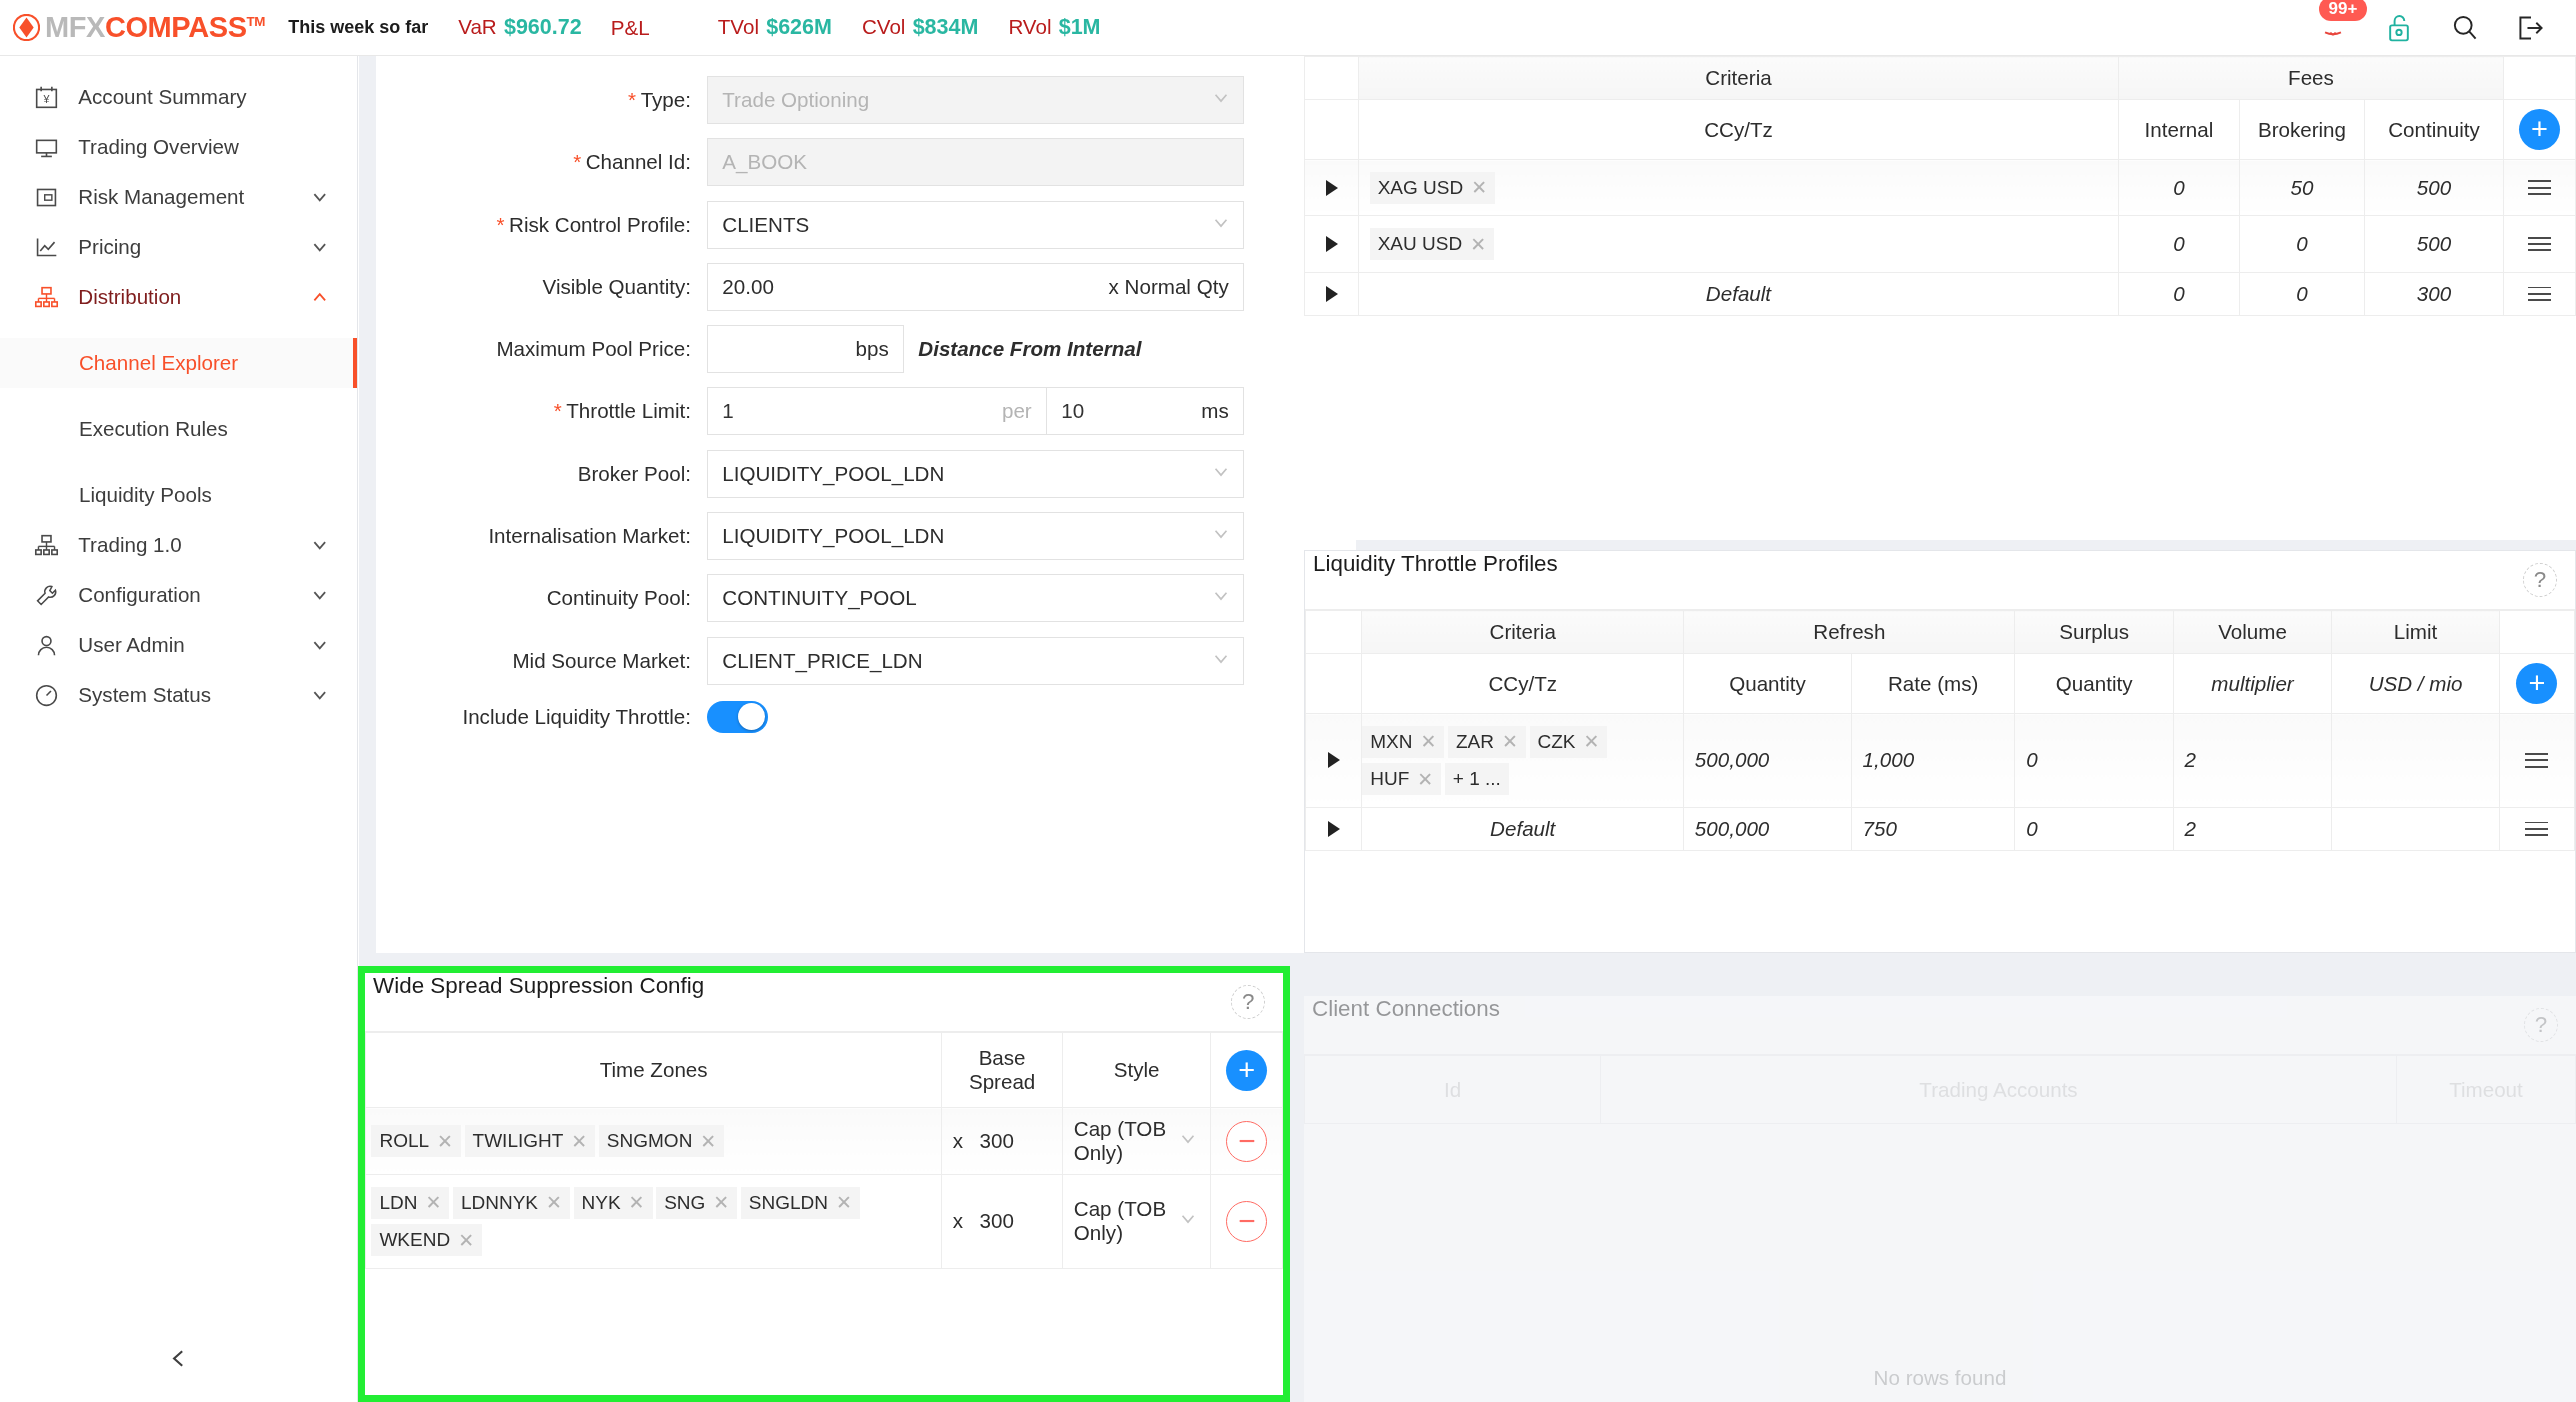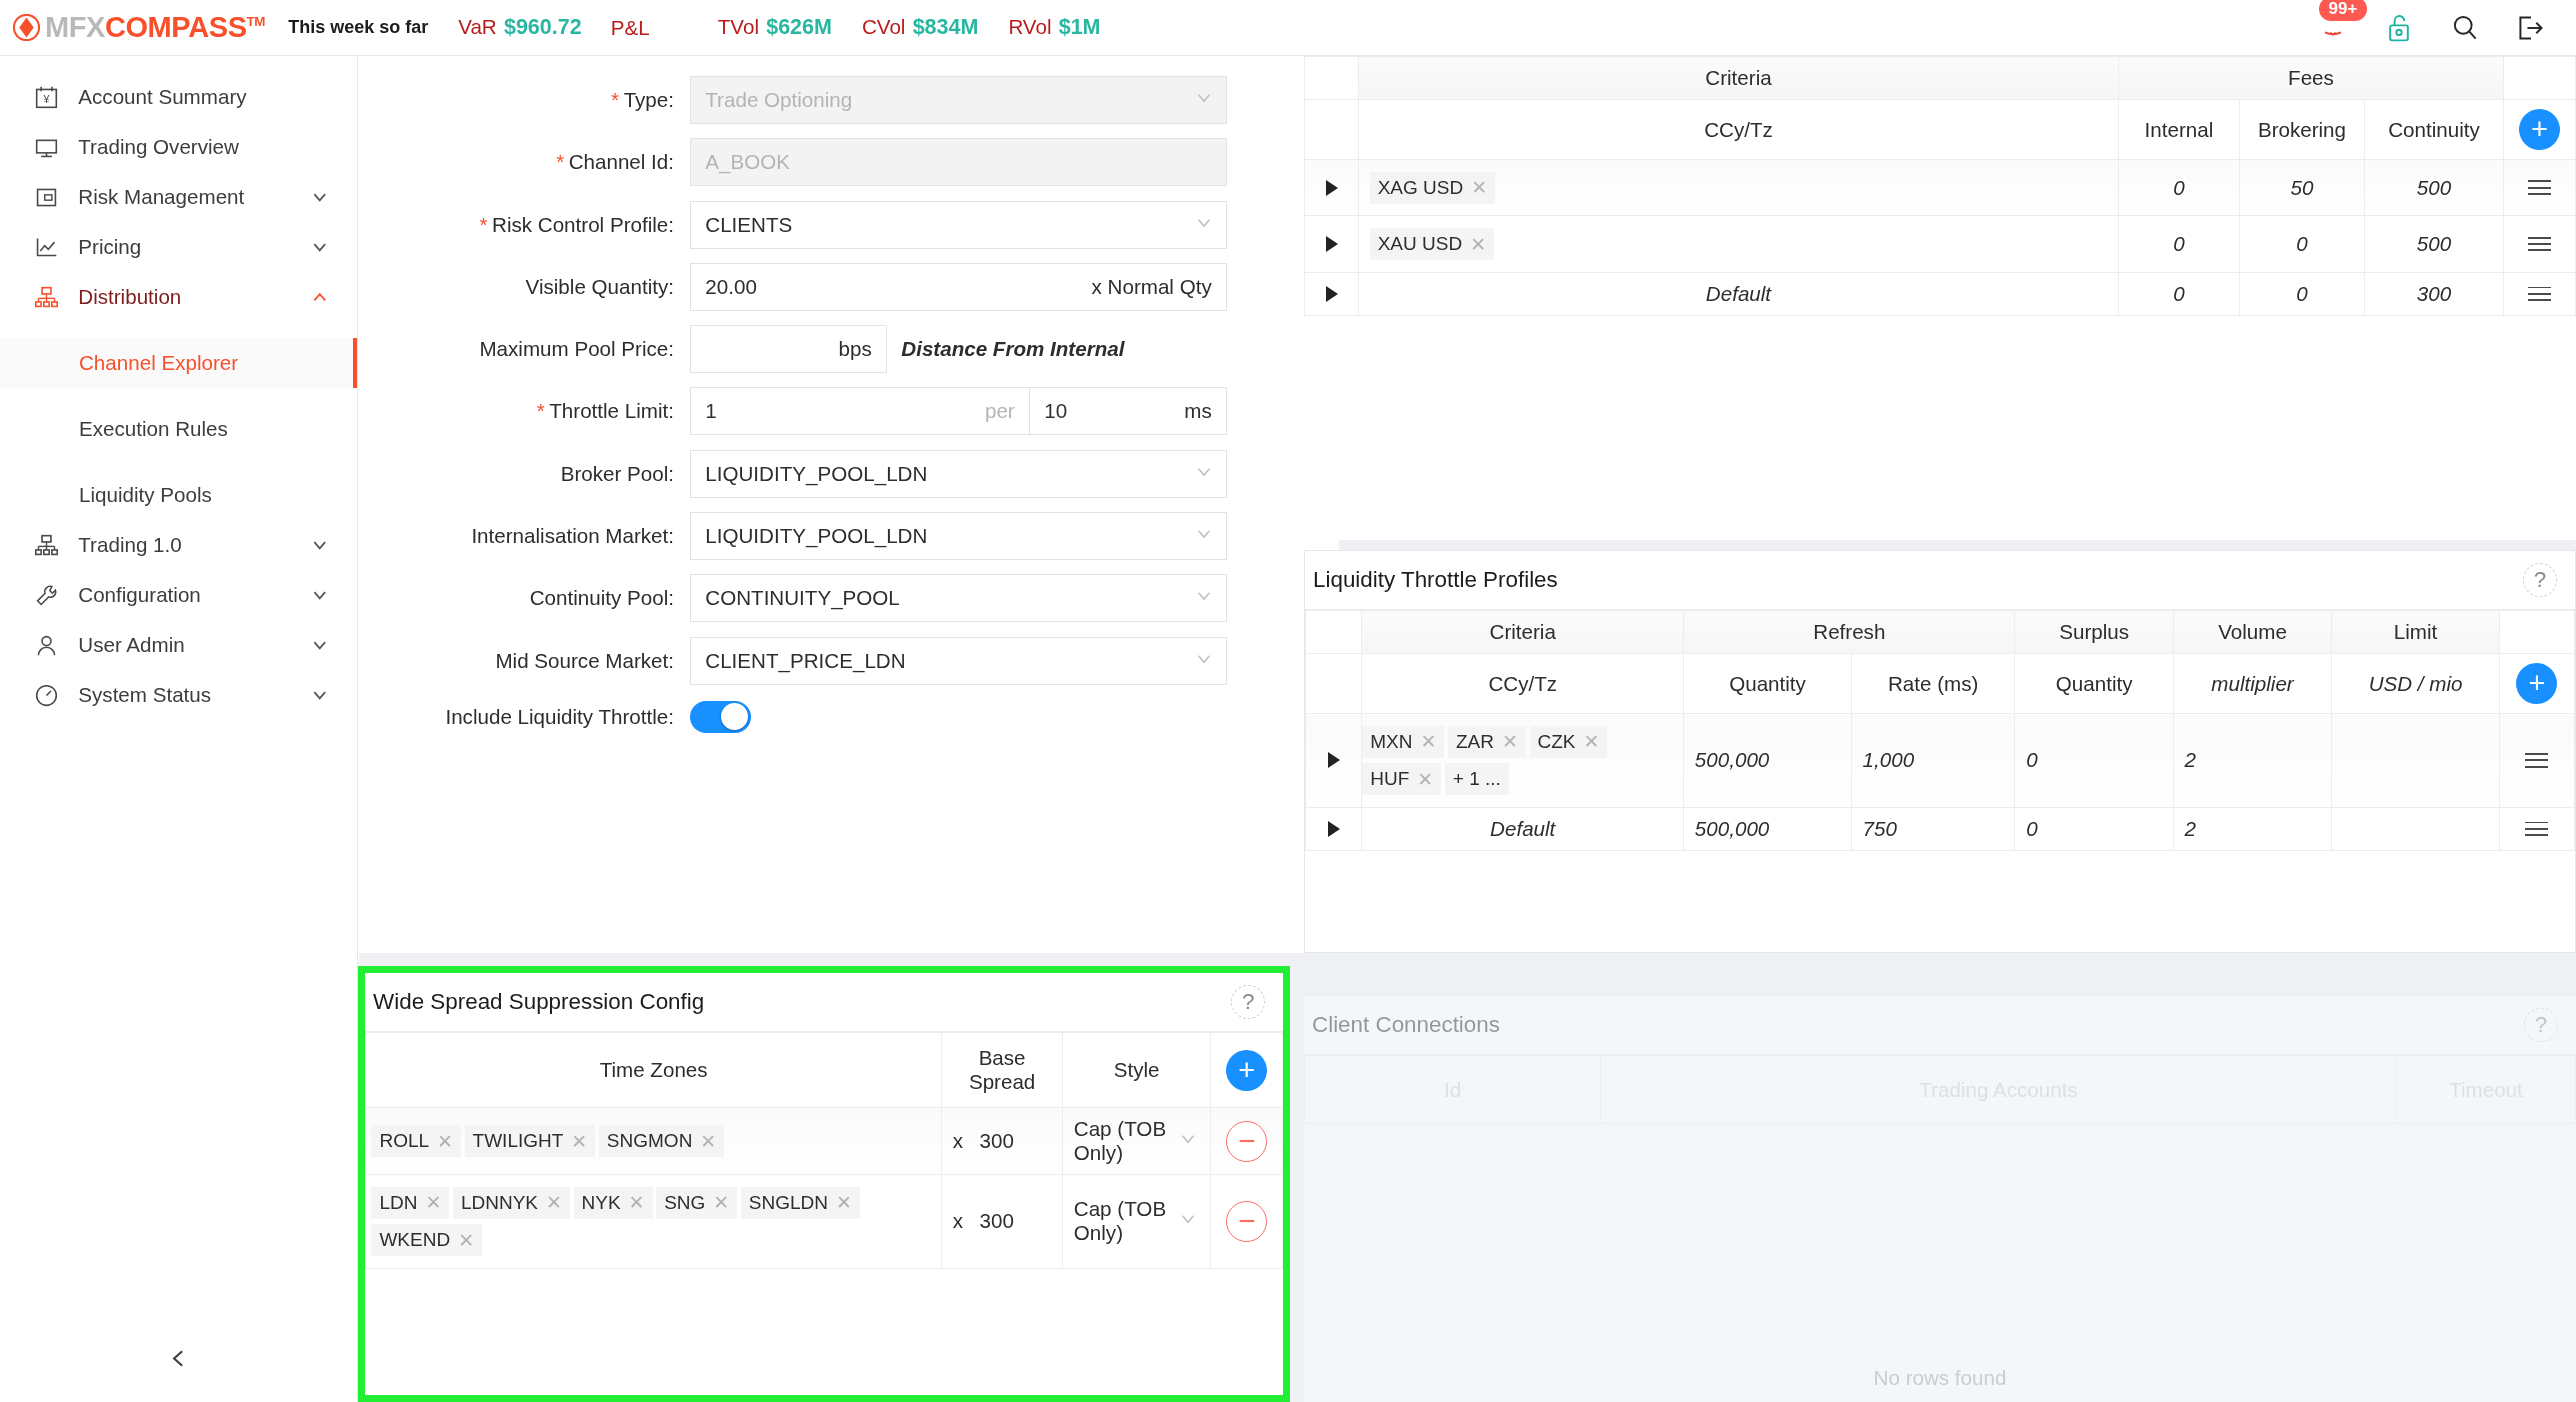--- a/index.html
+++ b/index.html
@@ -64,32 +64,32 @@
   }
 
   
   #main{
     position:absolute; left:359px; top:56px; width:2217px; height:1347px;
     background:#eef0f4;
   }
 
   .panel{ background:#ffffff; border:0.9px solid #e4e6ea; position:absolute; }
   .panel-hd{
-    height:59px; display:flex; align-items:center; padding:0 8px;
+    height:59px; display:flex; padding:0 8px;
     border-bottom:0.9px solid #ededed; position:relative;
   }
   .panel-title{ font-size:22.4px; color:#1c1c1c; }
   .help-ico{
     position:absolute; right:18px; top:50%; transform:translateY(-50%);
     width:34px;height:34px; border-radius:50%; border:0.9px dashed #cfcfcf;
     display:flex;align-items:center;justify-content:center; font-size:22.4px; color:#8a8a8a; cursor:pointer;
   }
 
   
-  #formpanel{ left:0; top:0; width:980px; height:897px; background:#fff; border:none; overflow:hidden; }
+  #formpanel{ left:17px; top:0; width:980px; height:897px; background:#fff; border:none; overflow:hidden; }
   .frow{ display:flex; align-items:center; margin-bottom:14.3px; }
   .flabel{
     width:331px; text-align:right; padding-right:16px; font-size:20.6px; color:#2d2d2d;
     white-space:nowrap; flex:0 0 331px;
   }
   .req{ color:#f8502a; margin-right:4.5px; }
   .fctl{ flex:1; display:flex; align-items:center; }
   .inp{
     height:48px; border:0.9px solid #e2e2e2; background:#fff; display:flex; align-items:center;
     padding:0 14.3px; font-size:20.6px; color:#2d2d2d; position:relative;

